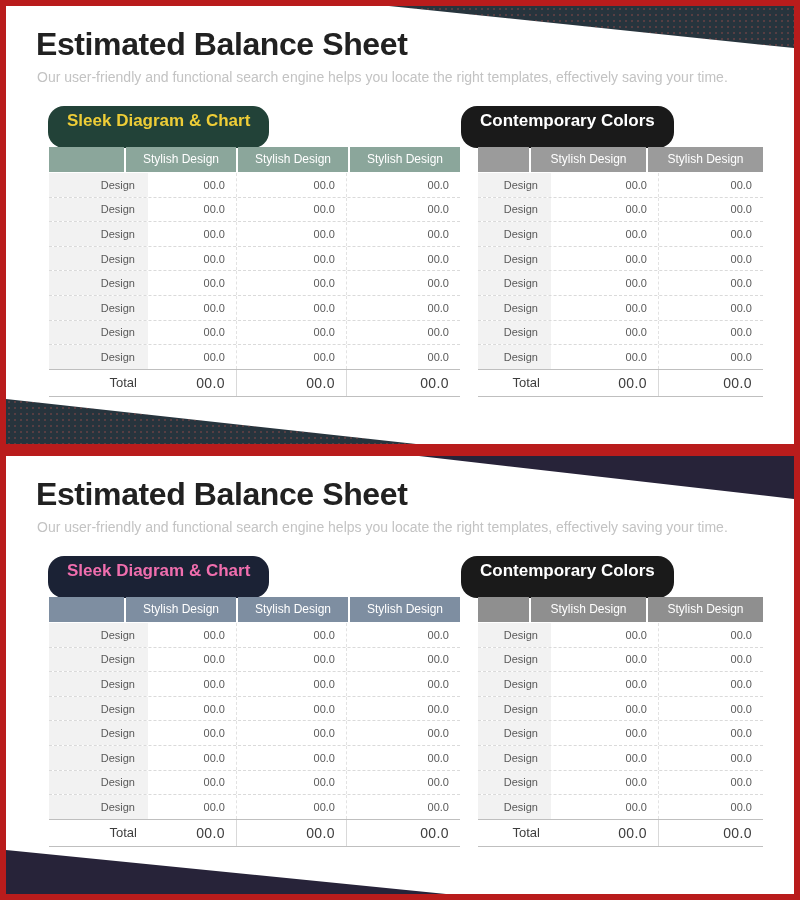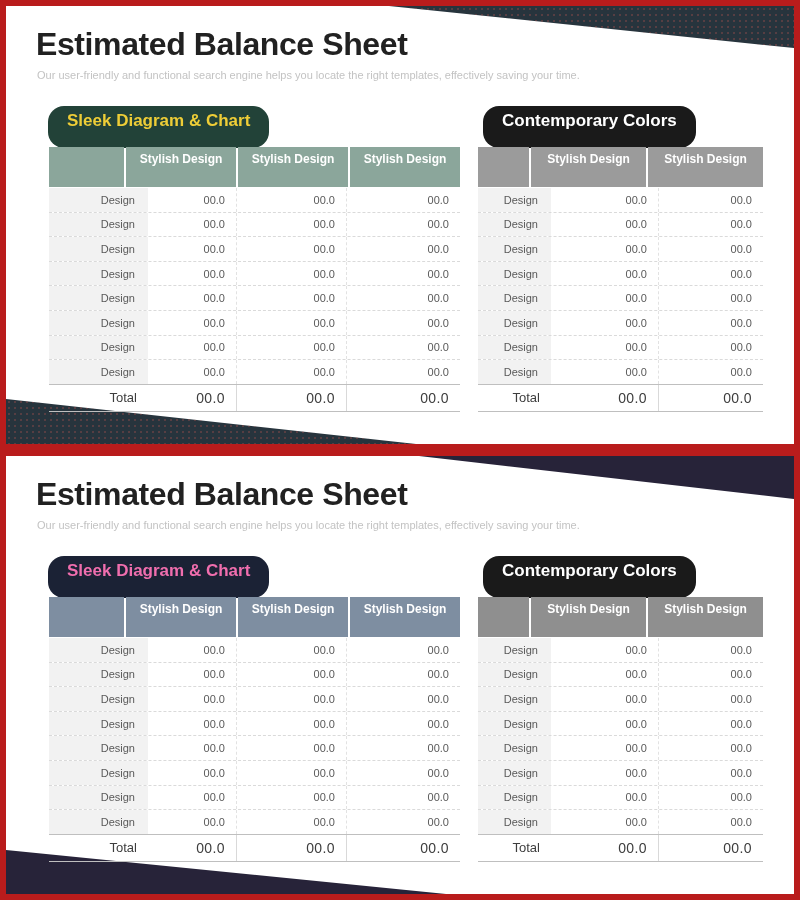--- a/index.html
+++ b/index.html
@@ -7,31 +7,31 @@
   .slide{position:relative;width:800px;height:450px;box-sizing:border-box;background:#fff;border:6px solid #b91c1c;overflow:hidden;}
   .wedge{position:absolute;background-color:var(--accent);}
   .wedge-tr{top:0;right:0;clip-path:polygon(0 0,100% 0,100% 100%);}
   .wedge-bl{bottom:0;left:0;clip-path:polygon(0 0,100% 100%,0 100%);}
   .s1 .wedge-tr{width:405px;height:42px;}
   .s1 .wedge-bl{width:410px;height:45px;}
   .s2 .wedge-tr{width:375px;height:43px;}
   .s2 .wedge-bl{width:440px;height:44px;}
   .s1 .wedge{background-image:radial-gradient(circle, rgba(200,85,80,0.30) 0.7px, transparent 1.3px);background-size:6px 6px;}
   .title{position:absolute;left:30px;top:22px;margin:0;font-size:32px;line-height:1.05;font-weight:700;color:#212121;letter-spacing:-0.4px;}
-  .subtitle{position:absolute;left:31px;top:63px;margin:0;font-size:11px;color:#c3c3c3;}
+  .subtitle{position:absolute;left:31px;top:63px;margin:0;font-size:14px;color:#c3c3c3;}
   .badge{position:absolute;top:100px;height:42px;line-height:30px;border-radius:16px;padding:0 19px;font-size:17px;font-weight:700;background:var(--bg);color:var(--fg);white-space:nowrap;}
   .badge-left{left:42px;}
-  .badge-right{left:477px;}
+  .badge-right{left:455px;}
   .table{position:absolute;top:141px;}
   .t-left{left:43px;width:411px;}
   .t-right{left:472px;width:285px;}
   .thead{display:grid;gap:0 2px;margin-bottom:1px;}
   .cols3 .thead{grid-template-columns:75px 110px 110px 1fr;}
   .cols2 .thead{grid-template-columns:51px 115px 1fr;}
-  .th{background:var(--hdr);height:40px;line-height:25px;color:#ffffff;font-size:12px;font-weight:700;text-align:center;}
+  .th{background:var(--hdr);height:25px;line-height:25px;color:#ffffff;font-size:12px;font-weight:400;text-align:center;}
   .tr{display:grid;height:23.6px;border-bottom:1px dashed #dadada;}
   .cols3 .tr{grid-template-columns:101px 86px 110px 1fr;}
   .cols2 .tr{grid-template-columns:75px 105px 1fr;}
   .tbody .tr:last-child{border-bottom:none;}
   .td{height:100%;box-sizing:border-box;display:flex;align-items:center;justify-content:flex-end;font-size:11px;color:#595959;}
   .td.label{background:#f2f2f2;border-right:2px solid #ffffff;padding-right:13px;}
   .td.val{padding-right:11px;}
   .td.val + .td.val{border-left:1px dashed #e2e2e2;}
   .tr.total{height:26px;border-top:1px solid #bfbfbf;border-bottom:1px solid #bfbfbf;text-align:center;}
   .tr.total .td{font-size:13px;color:#3d3d3d;}

